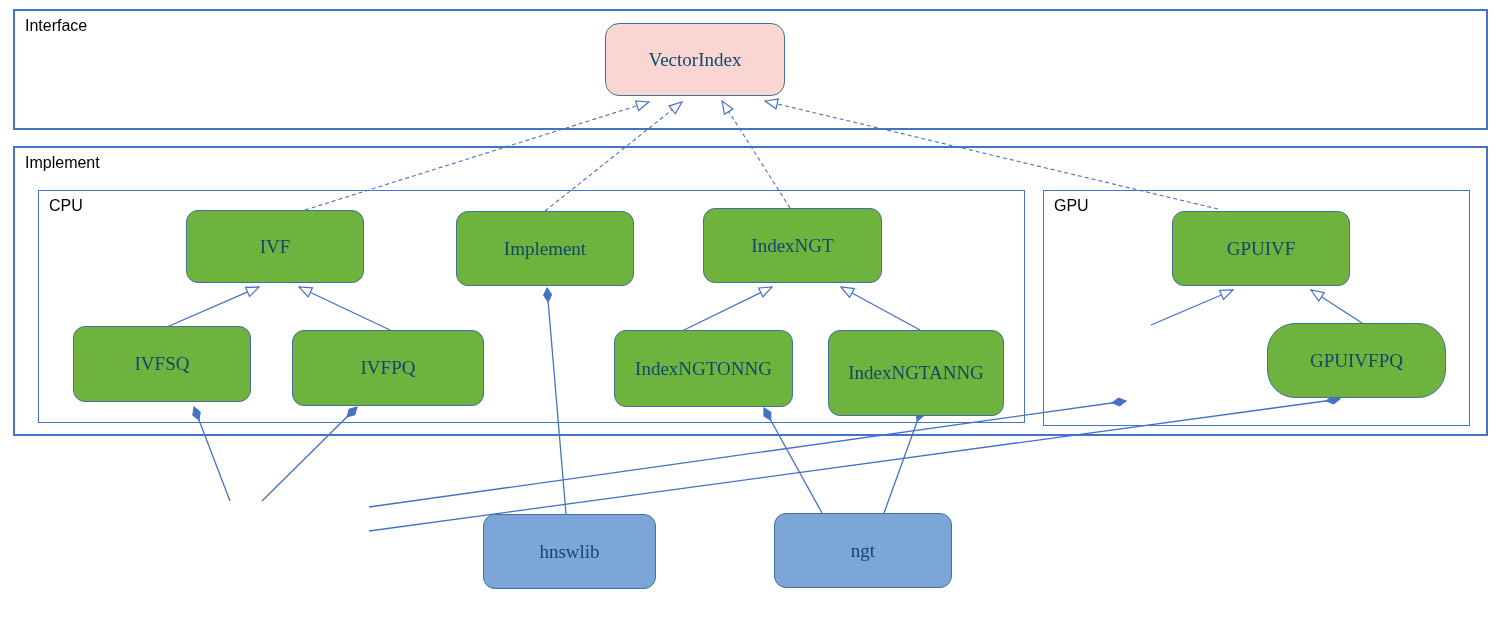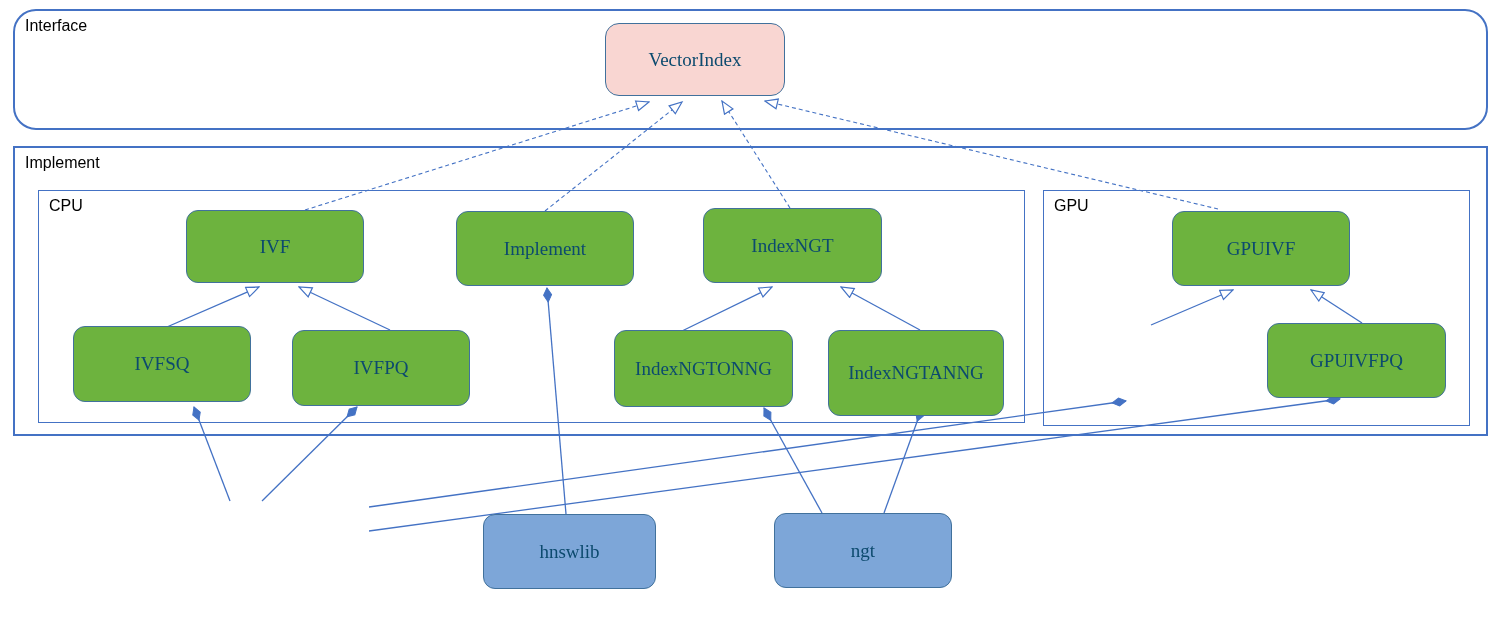--- a/index.html
+++ b/index.html
@@ -2,21 +2,21 @@
 <html><head>
 <meta charset="utf-8">
 <style>
   html,body{margin:0;padding:0;background:#ffffff;}
   .canvas{position:relative;width:1503px;height:628px;background:#ffffff;overflow:hidden;
           font-family:"Liberation Sans",sans-serif;}
   
   .container{position:absolute;border:2px solid #4472c4;background:transparent;z-index:1;}
   .container.inner{border-width:1.5px;}
   .container-label{position:absolute;left:10px;top:6px;font:16px "Liberation Sans",sans-serif;color:#000;}
-  #c-interface  {left:13px;  top:9px;   width:1471px; height:117px;border-radius:23px;}
+  #c-interface  {left:13px;  top:9px;   width:1471px; height:117px;}
   #c-implement  {left:13px;  top:146px; width:1471px; height:286px;}
   #c-cpu        {left:38px;  top:190px; width:985px;  height:231px;}
   #c-gpu        {left:1043px;top:190px; width:425px;  height:234px;}
   #c-thirdparty {left:13px;  top:445px; width:1471px; height:167px;}
   #c-thirdparty .container-label{
       text-decoration:underline wavy #d03027;
       text-decoration-thickness:1px;text-underline-offset:3px;}
   
   svg.edges{position:absolute;left:0;top:0;z-index:2;}
   .edge{fill:none;stroke:#4472c4;stroke-width:1.3px;}
@@ -27,25 +27,25 @@
         font:19px "Liberation Serif",serif;color:#0c4a6e;box-sizing:border-box;}
   .node.pink {background:#f9d6d2;border-radius:14px;}
   .node.green{background:#6db33e;}
   .node.blue {background:#7da6d8;}
   #n-vectorindex  {left:605px; top:23px;  width:180px;height:73px;}
   #n-ivf          {left:186px; top:210px; width:178px;height:73px;}
   #n-indexhnsw    {left:456px; top:211px; width:178px;height:75px;}
   #n-indexngt     {left:703px; top:208px; width:179px;height:75px;}
   #n-gpuivf       {left:1172px;top:211px; width:178px;height:75px;}
   #n-ivfsq        {left:73px;  top:326px; width:178px;height:76px;}
-  #n-ivfpq        {left:292px; top:330px; width:178px;height:76px;}
+  #n-ivfpq        {left:292px; top:330px; width:192px;height:76px;}
   #n-indexngtonng {left:614px; top:330px; width:179px;height:77px;}
   #n-indexngtanng {left:828px; top:330px; width:176px;height:86px;}
   #n-gpuivfsq     {left:1065px;top:325px; width:178px;height:75px;}
-  #n-gpuivfpq     {left:1267px;top:323px; width:179px;height:75px;}
+  #n-gpuivfpq     {left:1267px;top:323px; width:179px;height:75px;border-radius:28px;}
   #n-faiss        {left:188px; top:501px; width:181px;height:75px;}
   #n-hnswlib      {left:483px; top:514px; width:173px;height:75px;}
   #n-ngt          {left:774px; top:513px; width:178px;height:75px;}
 </style>
 </head>
 <body>
 
 <div class="canvas">
 
   <div class="container" id="c-interface">

